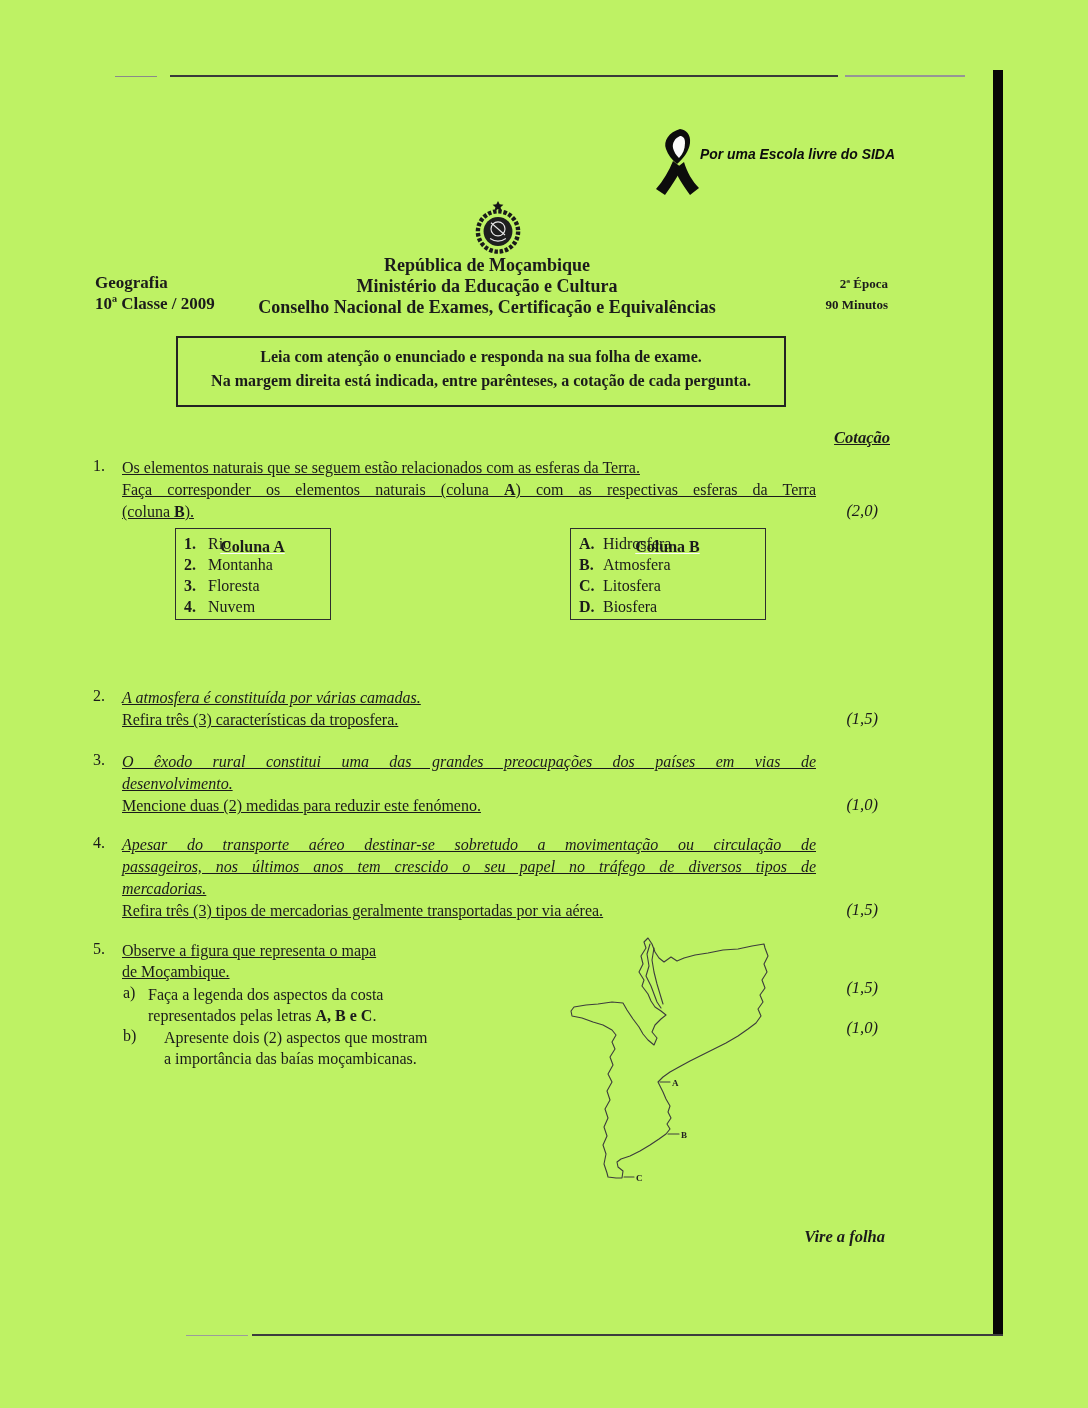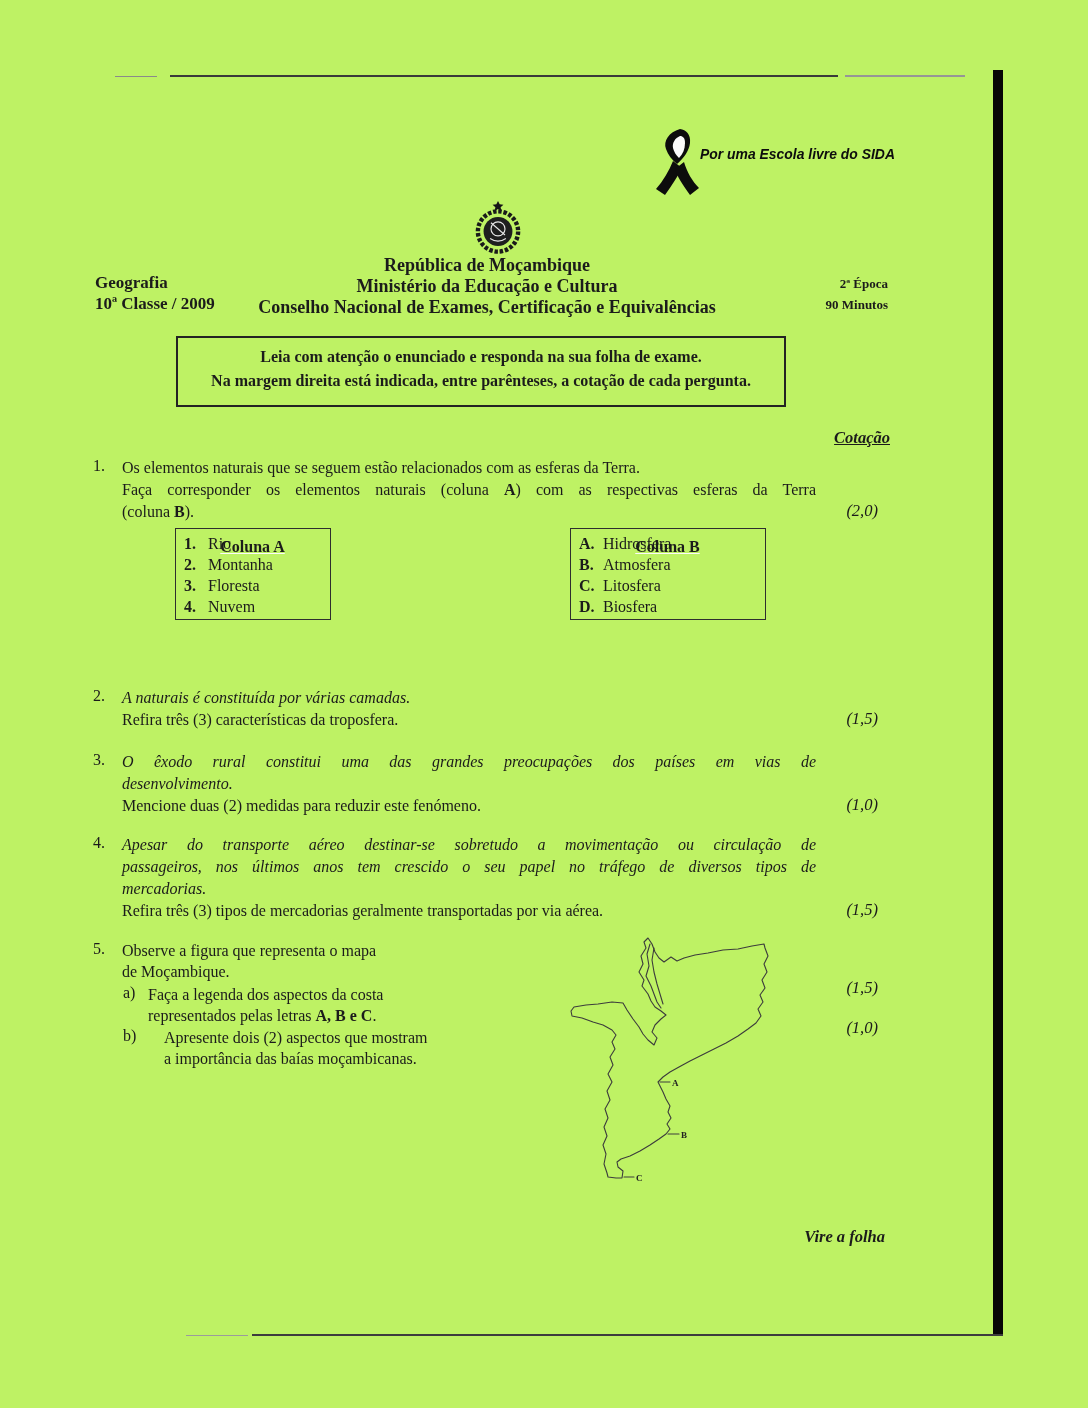--- a/index.html
+++ b/index.html
@@ -36,21 +36,21 @@
   .notice-box { position:absolute; left:176px; top:336px; width:606px; height:60px;
     border:2px solid #232323; text-align:center; font-weight:bold; font-size:16px; padding-top:7px; line-height:24px; }
 
   
   .cotacao-head { position:absolute; left:810px; top:428px; width:80px; text-align:right;
     font-weight:bold; font-style:italic; font-size:16.5px; text-decoration:underline; }
   .score { position:absolute; left:800px; width:78px; text-align:right; font-style:italic; font-size:16.5px; }
 
   
   .qnum { position:absolute; left:93px; font-size:16px; }
-  .qbody { position:absolute; left:122px; width:694px; font-size:16px; line-height:22px; }
+  .qbody { position:absolute; left:122px; width:694px; font-size:16px; line-height:22px;text-decoration:underline; }
   .it { font-style:italic; }
   .fj { text-align:justify; text-align-last:justify; }
   .b { font-weight:bold; }
 
   
   .tbl-title { position:absolute; top:538px; text-align:center; font-weight:bold; font-size:16px; text-decoration:underline solid #fbfbfa; }
   .tbl-box { position:absolute; top:528px; height:86px; border:1.5px solid #2e2e2e; padding:4px 0 0 8px; font-size:16px; line-height:21px; }
   .tnum { font-weight:bold; display:inline-block; width:24px; }
 
   
@@ -131,21 +131,21 @@
   <div class="tbl-title" style="left:570px; width:195px;">Coluna B</div>
   <div class="tbl-box" style="left:570px; width:186px;">
     <div><span class="tnum">A.</span><span>Hidrosfera</span></div>
     <div><span class="tnum">B.</span><span>Atmosfera</span></div>
     <div><span class="tnum">C.</span><span>Litosfera</span></div>
     <div><span class="tnum">D.</span><span>Biosfera</span></div>
   </div>
 
   <div class="qnum" style="top:687px;">2.</div>
   <div class="qbody" style="top:687px;">
-    <div class="it">A naturais é constituída por várias camadas.</div>
+    <div class="it">A atmosfera é constituída por várias camadas.</div>
     <div>Refira três (3) características da troposfera.</div>
   </div>
   <div class="score" style="top:709px;">(1,5)</div>
 
   <div class="qnum" style="top:751px;">3.</div>
   <div class="qbody" style="top:751px;">
     <div class="it fj">O êxodo rural constitui uma das grandes preocupações dos países em vias de</div>
     <div class="it">desenvolvimento.</div>
     <div>Mencione duas (2) medidas para reduzir este fenómeno.</div>
   </div>

